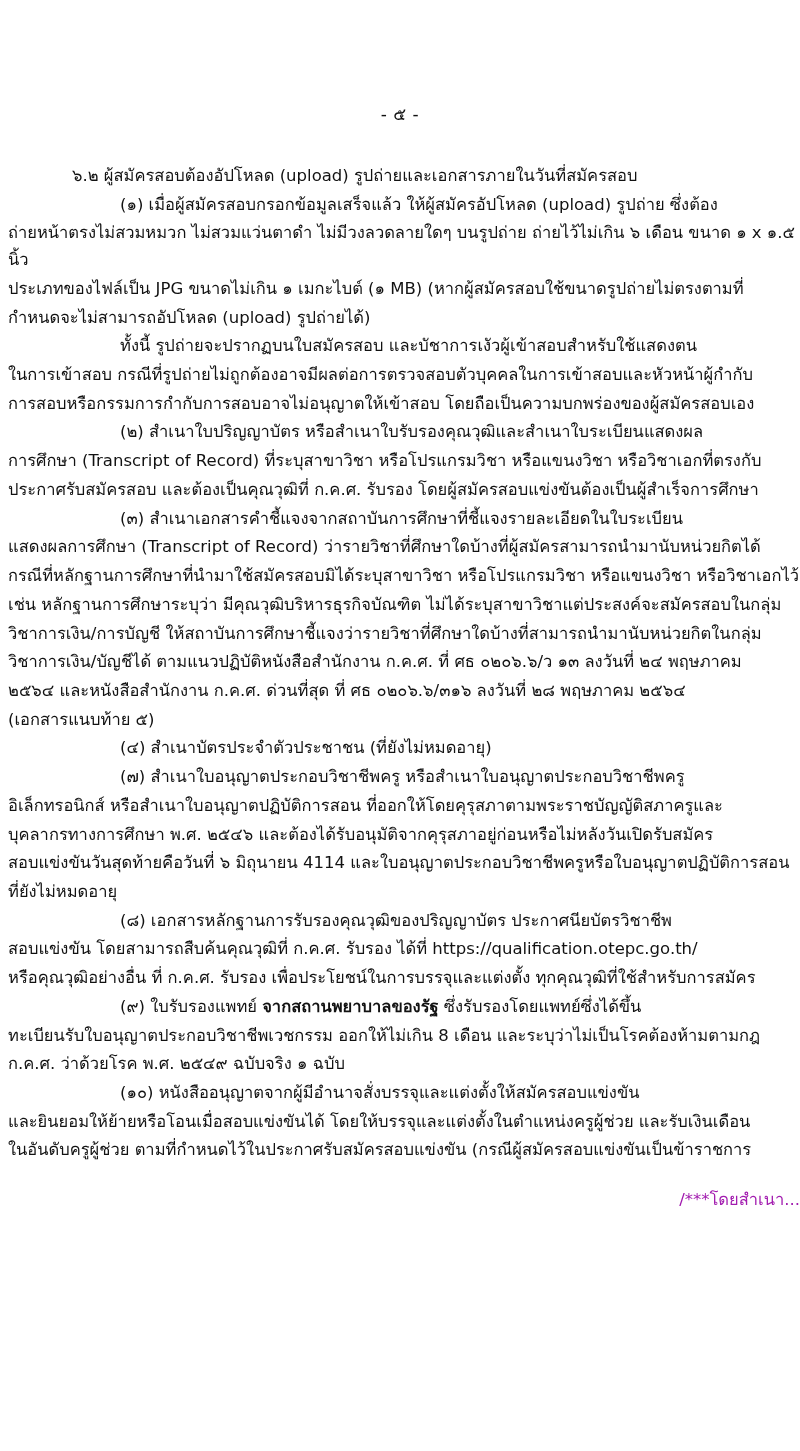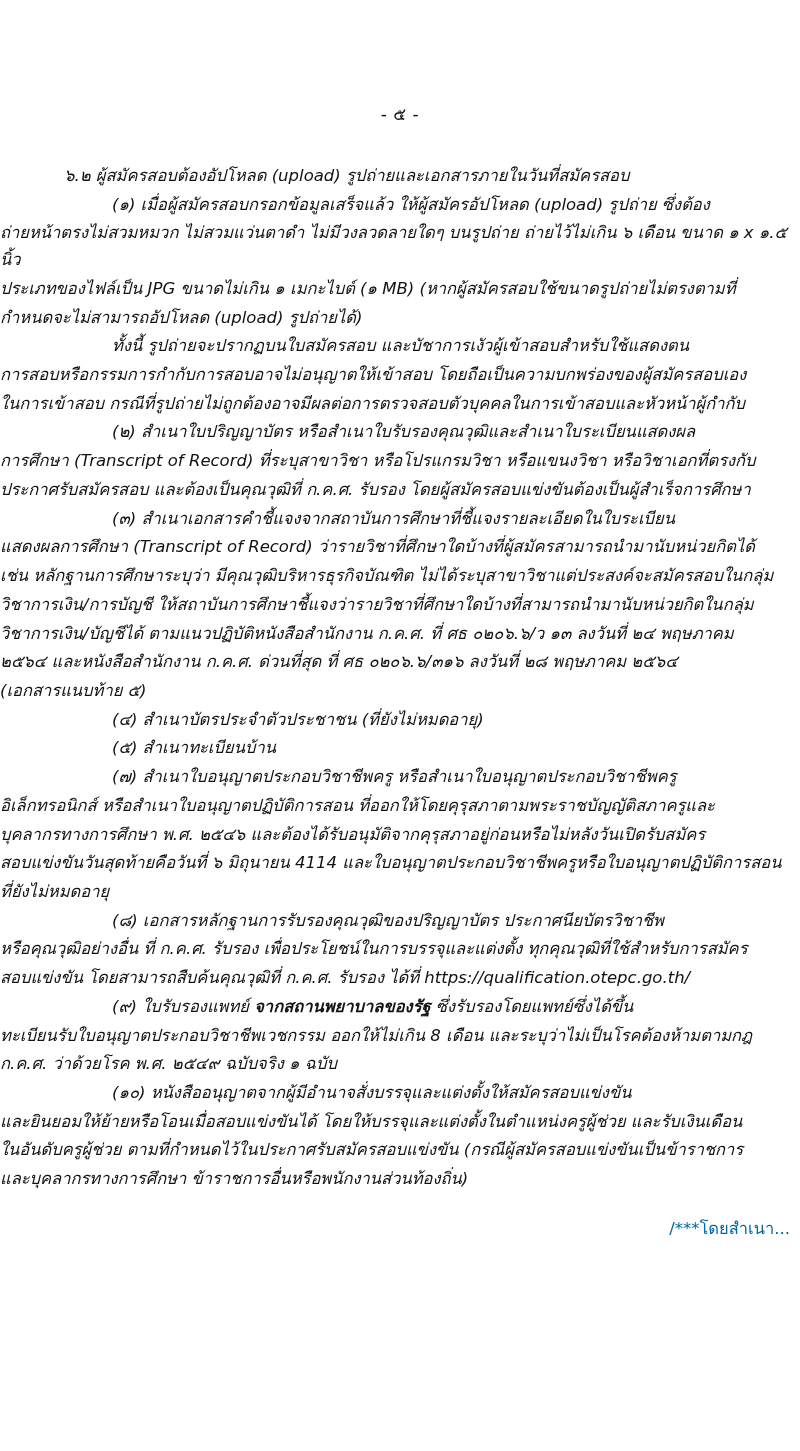--- a/index.html
+++ b/index.html
@@ -24,93 +24,92 @@
   }
   .page-number {
     text-align: center;
     font-size: 17px;
     margin-top: 100px;
     letter-spacing: 0.5px;
     color: #111;
   }
   .body-block {
     margin-top: 36px;
+    padding-left: 8px;
     padding-right: 0px;
-    font-style: italic;
   }
   p.para {
     margin: 0 0 2px 0;
     font-size: 16.5px;
     line-height: 1.62;
     color: #121212;
     white-space: pre-wrap;
     word-break: break-word;
     text-indent: 0;
   }
   p.para.indent-1 { padding-left: 64px; }
   p.para.indent-2 { padding-left: 112px; }
   .bold { font-weight: bold; }
   .footer-note {
     margin-top: 22px;
-    padding-right: 10px;
+    padding-right: 0;
     text-align: right;
     font-size: 16.5px;
-    color: #0369a1;
+    color: #a21caf;
   }
 </style>
 </head>
 <body>
 
 <div class="page">
 
   <div class="page-number">- ๕ -</div>
 
   <div class="body-block">
 
     <p class="para indent-1">๖.๒ ผู้สมัครสอบต้องอัปโหลด (upload) รูปถ่ายและเอกสารภายในวันที่สมัครสอบ</p>
     <p class="para indent-2">(๑) เมื่อผู้สมัครสอบกรอกข้อมูลเสร็จแล้ว ให้ผู้สมัครอัปโหลด (upload) รูปถ่าย ซึ่งต้อง</p>
     <p class="para">ถ่ายหน้าตรงไม่สวมหมวก ไม่สวมแว่นตาดำ ไม่มีวงลวดลายใดๆ บนรูปถ่าย ถ่ายไว้ไม่เกิน ๖ เดือน ขนาด ๑ x ๑.๕ นิ้ว</p>
     <p class="para">ประเภทของไฟล์เป็น JPG ขนาดไม่เกิน ๑ เมกะไบต์ (๑ MB) (หากผู้สมัครสอบใช้ขนาดรูปถ่ายไม่ตรงตามที่</p>
     <p class="para">กำหนดจะไม่สามารถอัปโหลด (upload) รูปถ่ายได้)</p>
 
     <p class="para indent-2">ทั้งนี้ รูปถ่ายจะปรากฏบนใบสมัครสอบ และบัชาการเงัวผู้เข้าสอบสำหรับใช้แสดงตน</p>
+    <p class="para">ในการเข้าสอบ กรณีที่รูปถ่ายไม่ถูกต้องอาจมีผลต่อการตรวจสอบตัวบุคคลในการเข้าสอบและหัวหน้าผู้กำกับ</p>
     <p class="para">การสอบหรือกรรมการกำกับการสอบอาจไม่อนุญาตให้เข้าสอบ โดยถือเป็นความบกพร่องของผู้สมัครสอบเอง</p>
-    <p class="para">ในการเข้าสอบ กรณีที่รูปถ่ายไม่ถูกต้องอาจมีผลต่อการตรวจสอบตัวบุคคลในการเข้าสอบและหัวหน้าผู้กำกับ</p>
 
     <p class="para indent-2">(๒) สำเนาใบปริญญาบัตร หรือสำเนาใบรับรองคุณวุฒิและสำเนาใบระเบียนแสดงผล</p>
     <p class="para">การศึกษา (Transcript of Record) ที่ระบุสาขาวิชา หรือโปรแกรมวิชา หรือแขนงวิชา หรือวิชาเอกที่ตรงกับ</p>
     <p class="para">ประกาศรับสมัครสอบ และต้องเป็นคุณวุฒิที่ ก.ค.ศ. รับรอง โดยผู้สมัครสอบแข่งขันต้องเป็นผู้สำเร็จการศึกษา</p>
 
     <p class="para indent-2">(๓) สำเนาเอกสารคำชี้แจงจากสถาบันการศึกษาที่ชี้แจงรายละเอียดในใบระเบียน</p>
     <p class="para">แสดงผลการศึกษา (Transcript of Record) ว่ารายวิชาที่ศึกษาใดบ้างที่ผู้สมัครสามารถนำมานับหน่วยกิตได้ </p>
+    <p class="para">กรณีที่หลักฐานการศึกษาที่นำมาใช้สมัครสอบมิได้ระบุสาขาวิชา หรือโปรแกรมวิชา หรือแขนงวิชา หรือวิชาเอกไว้</p>
     <p class="para">เช่น หลักฐานการศึกษาระบุว่า มีคุณวุฒิบริหารธุรกิจบัณฑิต ไม่ได้ระบุสาขาวิชาแต่ประสงค์จะสมัครสอบในกลุ่ม</p>
     <p class="para">วิชาการเงิน/การบัญชี ให้สถาบันการศึกษาชี้แจงว่ารายวิชาที่ศึกษาใดบ้างที่สามารถนำมานับหน่วยกิตในกลุ่ม</p>
     <p class="para">วิชาการเงิน/บัญชีได้ ตามแนวปฏิบัติหนังสือสำนักงาน ก.ค.ศ. ที่ ศธ ๐๒๐๖.๖/ว ๑๓ ลงวันที่ ๒๔ พฤษภาคม</p>
     <p class="para">๒๕๖๔ และหนังสือสำนักงาน ก.ค.ศ. ด่วนที่สุด ที่ ศธ ๐๒๐๖.๖/๓๑๖ ลงวันที่ ๒๘ พฤษภาคม ๒๕๖๔</p>
     <p class="para">(เอกสารแนบท้าย ๕)</p>
 
     <p class="para indent-2">(๔) สำเนาบัตรประจำตัวประชาชน (ที่ยังไม่หมดอายุ)</p>
-    <p class="para indent-2">(๕) สำเนาทะเบียนบ้าน</p>
 
     <p class="para indent-2">(๗) สำเนาใบอนุญาตประกอบวิชาชีพครู หรือสำเนาใบอนุญาตประกอบวิชาชีพครู</p>
     <p class="para">อิเล็กทรอนิกส์ หรือสำเนาใบอนุญาตปฏิบัติการสอน ที่ออกให้โดยคุรุสภาตามพระราชบัญญัติสภาครูและ</p>
     <p class="para">บุคลากรทางการศึกษา พ.ศ. ๒๕๔๖ และต้องได้รับอนุมัติจากคุรุสภาอยู่ก่อนหรือไม่หลังวันเปิดรับสมัคร</p>
     <p class="para">สอบแข่งขันวันสุดท้ายคือวันที่ ๖ มิถุนายน 4114 และใบอนุญาตประกอบวิชาชีพครูหรือใบอนุญาตปฏิบัติการสอน</p>
     <p class="para">ที่ยังไม่หมดอายุ</p>
 
     <p class="para indent-2">(๘) เอกสารหลักฐานการรับรองคุณวุฒิของปริญญาบัตร ประกาศนียบัตรวิชาชีพ</p>
+    <p class="para">สอบแข่งขัน โดยสามารถสืบค้นคุณวุฒิที่ ก.ค.ศ. รับรอง ได้ที่ https://qualification.otepc.go.th/</p>
     <p class="para">หรือคุณวุฒิอย่างอื่น ที่ ก.ค.ศ. รับรอง เพื่อประโยชน์ในการบรรจุและแต่งตั้ง ทุกคุณวุฒิที่ใช้สำหรับการสมัคร</p>
-    <p class="para">สอบแข่งขัน โดยสามารถสืบค้นคุณวุฒิที่ ก.ค.ศ. รับรอง ได้ที่ https://qualification.otepc.go.th/</p>
 
     <p class="para indent-2"><span>(๙) ใบรับรองแพทย์ </span><span class="bold">จากสถานพยาบาลของรัฐ</span><span> ซึ่งรับรองโดยแพทย์ซึ่งได้ขึ้น</span></p>
     <p class="para">ทะเบียนรับใบอนุญาตประกอบวิชาชีพเวชกรรม ออกให้ไม่เกิน 8 เดือน และระบุว่าไม่เป็นโรคต้องห้ามตามกฎ</p>
     <p class="para">ก.ค.ศ. ว่าด้วยโรค พ.ศ. ๒๕๔๙ ฉบับจริง ๑ ฉบับ</p>
 
     <p class="para indent-2">(๑๐) หนังสืออนุญาตจากผู้มีอำนาจสั่งบรรจุและแต่งตั้งให้สมัครสอบแข่งขัน</p>
     <p class="para">และยินยอมให้ย้ายหรือโอนเมื่อสอบแข่งขันได้ โดยให้บรรจุและแต่งตั้งในตำแหน่งครูผู้ช่วย และรับเงินเดือน</p>
     <p class="para">ในอันดับครูผู้ช่วย ตามที่กำหนดไว้ในประกาศรับสมัครสอบแข่งขัน (กรณีผู้สมัครสอบแข่งขันเป็นข้าราชการ</p>
-    <p class="para">และบุคลากรทางการศึกษา ข้าราชการอื่นหรือพนักงานส่วนท้องถิ่น)</p>
 
   </div>
 
   <div class="footer-note">/***โดยสำเนา...</div>
 
 </div>
 
 </body></html>

